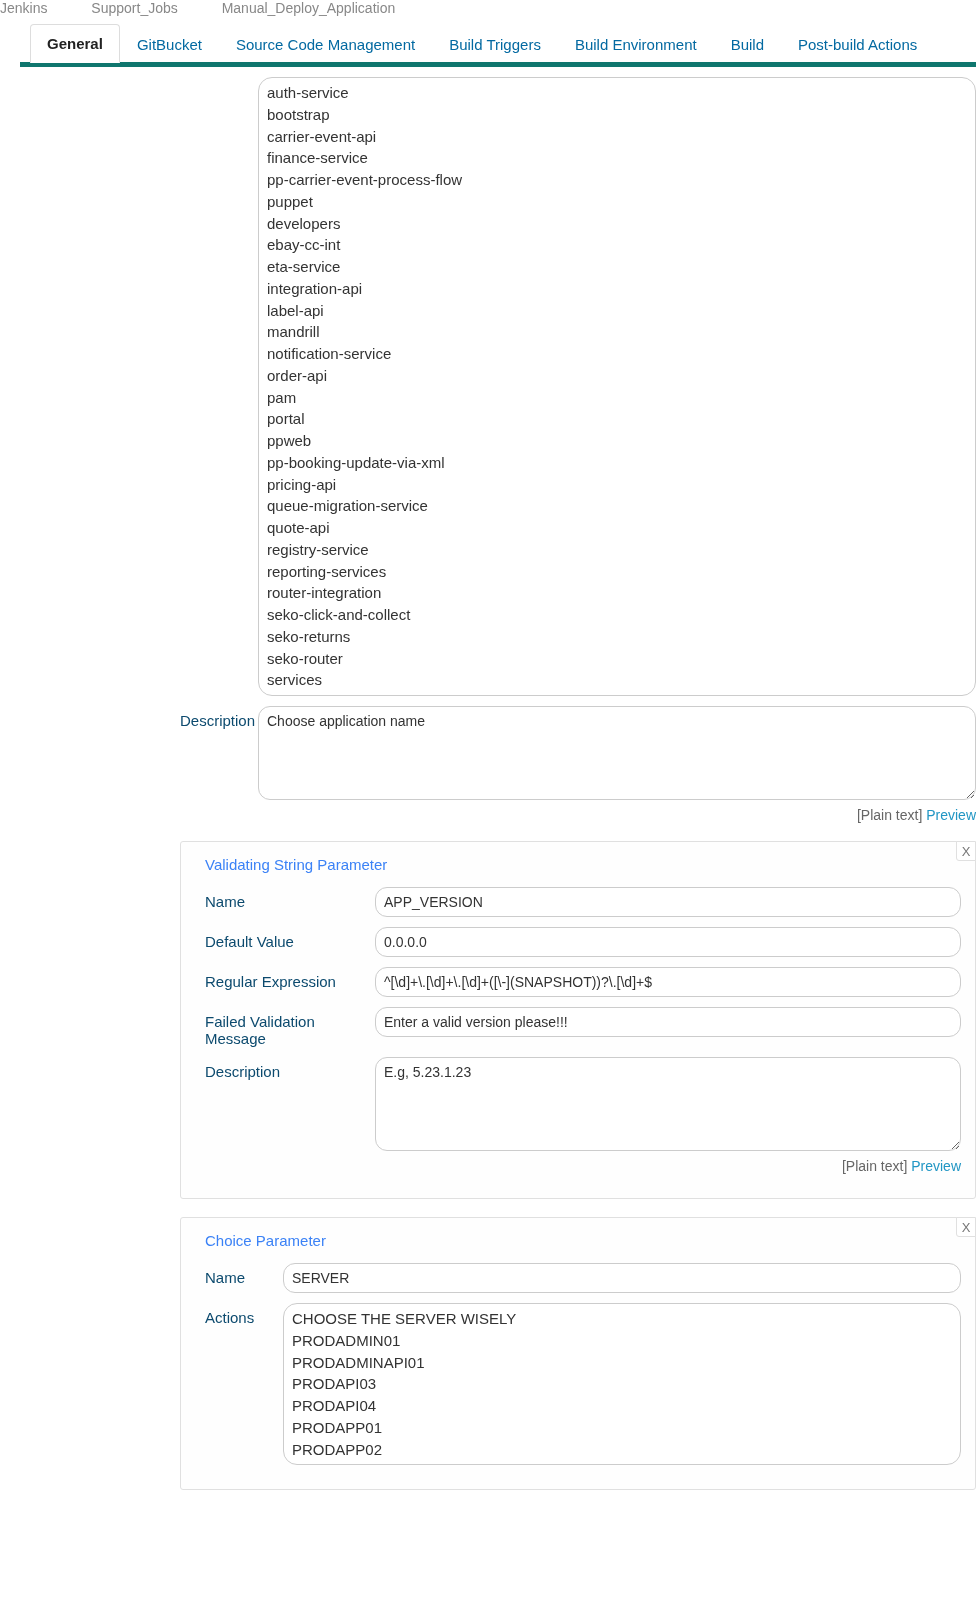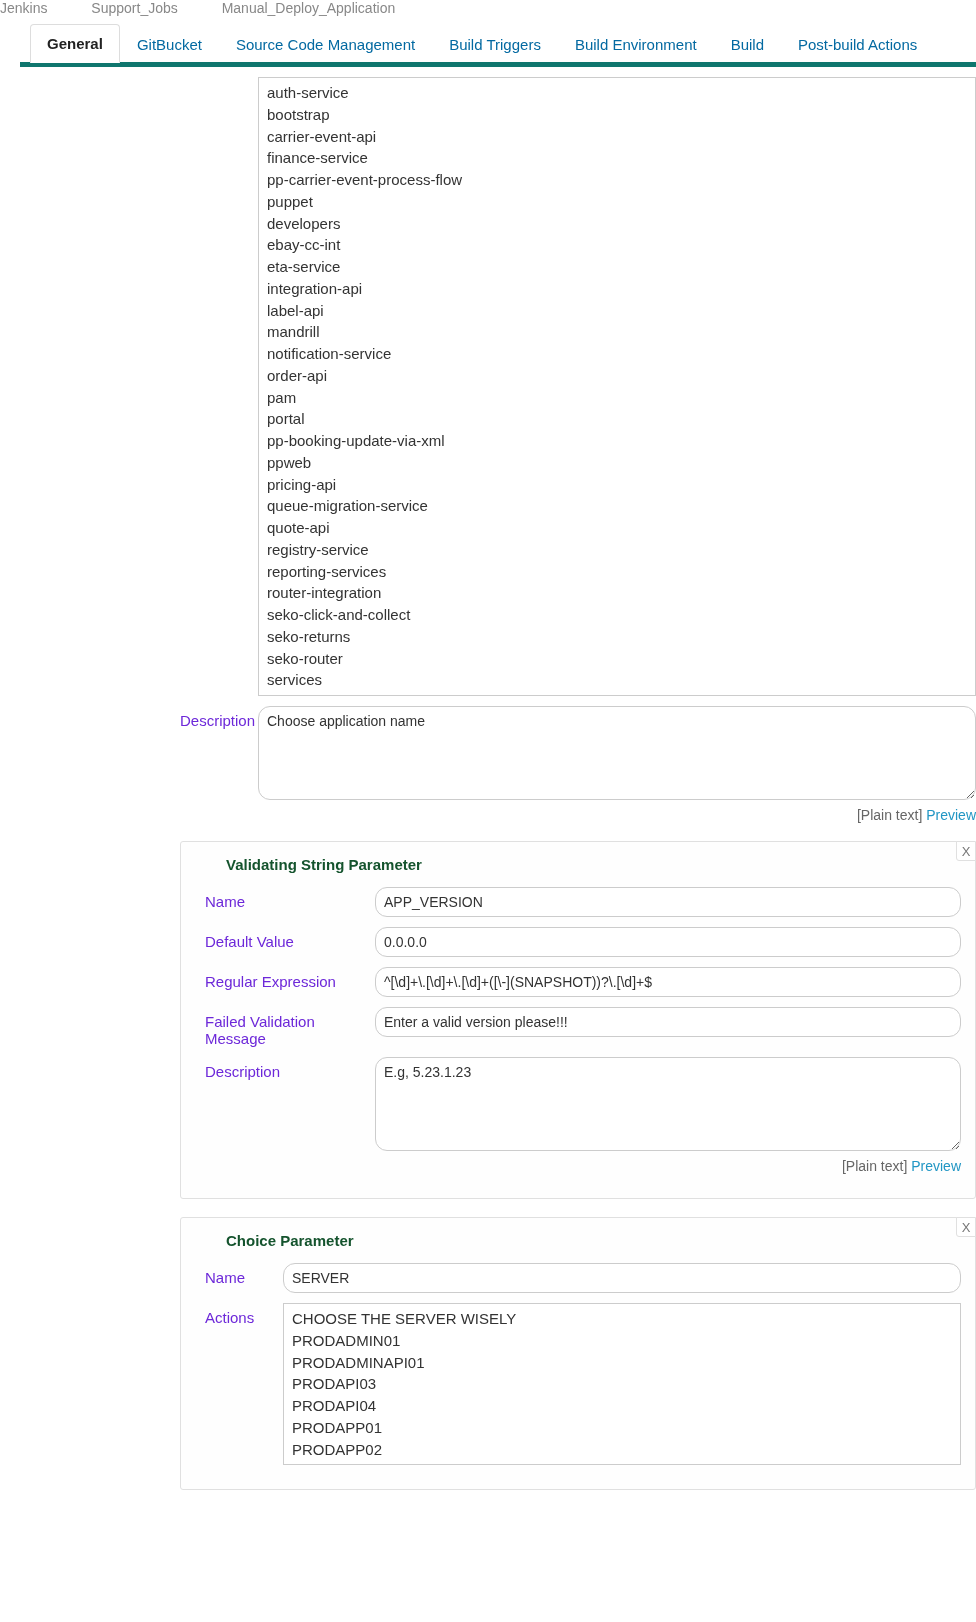--- a/index.html
+++ b/index.html
@@ -48,62 +48,61 @@
     padding-right: 0;
   }
   .row {
     display: flex;
     align-items: flex-start;
     margin: 10px 0;
   }
   .label {
     width: 170px;
     padding-right: 10px;
-    color: #6d28d9;
+    color: #0c4a6e;
     padding-top: 6px;
     flex-shrink: 0;
     font-size: 15px;
   }
   .label.narrow { width: 78px; }
   .field { flex: 1; }
   input[type="text"], textarea {
     width: 100%;
     padding: 6px 8px;
     border: 1px solid #ccc;
     border-radius: 12px;
     font-family: inherit;
     font-size: 14px;
     color: #333;
   }
   textarea { resize: vertical; }
   .choices-box, .desc-box {
     border: 1px solid #ccc;
-    border-radius: 0;
+    border-radius: 14px;
     padding: 4px 8px;
     background: #fff;
     min-height: 60px;
     line-height: 1.45;
     font-size: 15px;
   }
   .hint { font-size: 14px; color: #666; margin-top: 4px; text-align: right; }
   .hint a { color: #2196c4; cursor: pointer; }
   .section {
     border: 1px solid #e0e0e0;
     border-radius: 3px;
     margin: 18px 0 0 0;
     padding: 14px 14px 14px 24px;
     position: relative;
     background: #fefefe;
   }
   .section-title {
-    font-weight: 700;
-    color: #14532d;
+    font-weight: 400;
+    color: #3b82f6;
     margin-bottom: 14px;
     font-size: 15px;
-    margin-left: 21px;
   }
   .section-close {
     position: absolute;
     right: -1px;
     top: -1px;
     width: 20px;
     height: 20px;
     border: 1px solid #e0e0e0;
     border-bottom-left-radius: 3px;
     display: flex;
@@ -155,22 +154,22 @@
             <div>developers</div>
             <div>ebay-cc-int</div>
             <div>eta-service</div>
             <div>integration-api</div>
             <div>label-api</div>
             <div>mandrill</div>
             <div>notification-service</div>
             <div>order-api</div>
             <div>pam</div>
             <div>portal</div>
+            <div>ppweb</div>
             <div>pp-booking-update-via-xml</div>
-            <div>ppweb</div>
             <div>pricing-api</div>
             <div>queue-migration-service</div>
             <div>quote-api</div>
             <div>registry-service</div>
             <div>reporting-services</div>
             <div>router-integration</div>
             <div>seko-click-and-collect</div>
             <div>seko-returns</div>
             <div>seko-router</div>
             <div>services</div>

